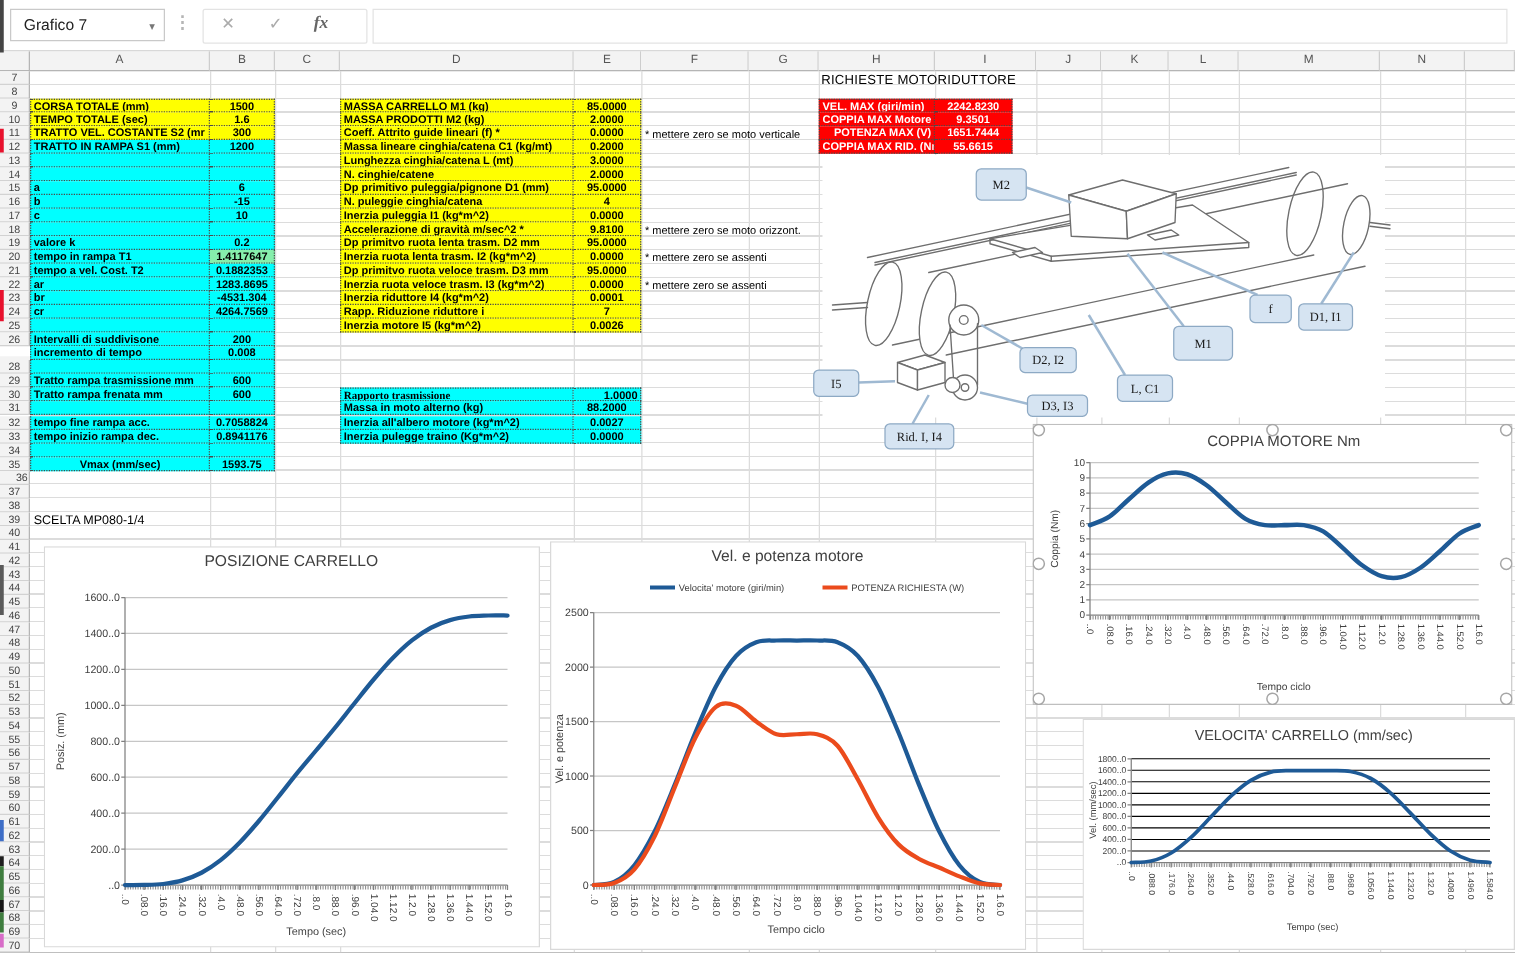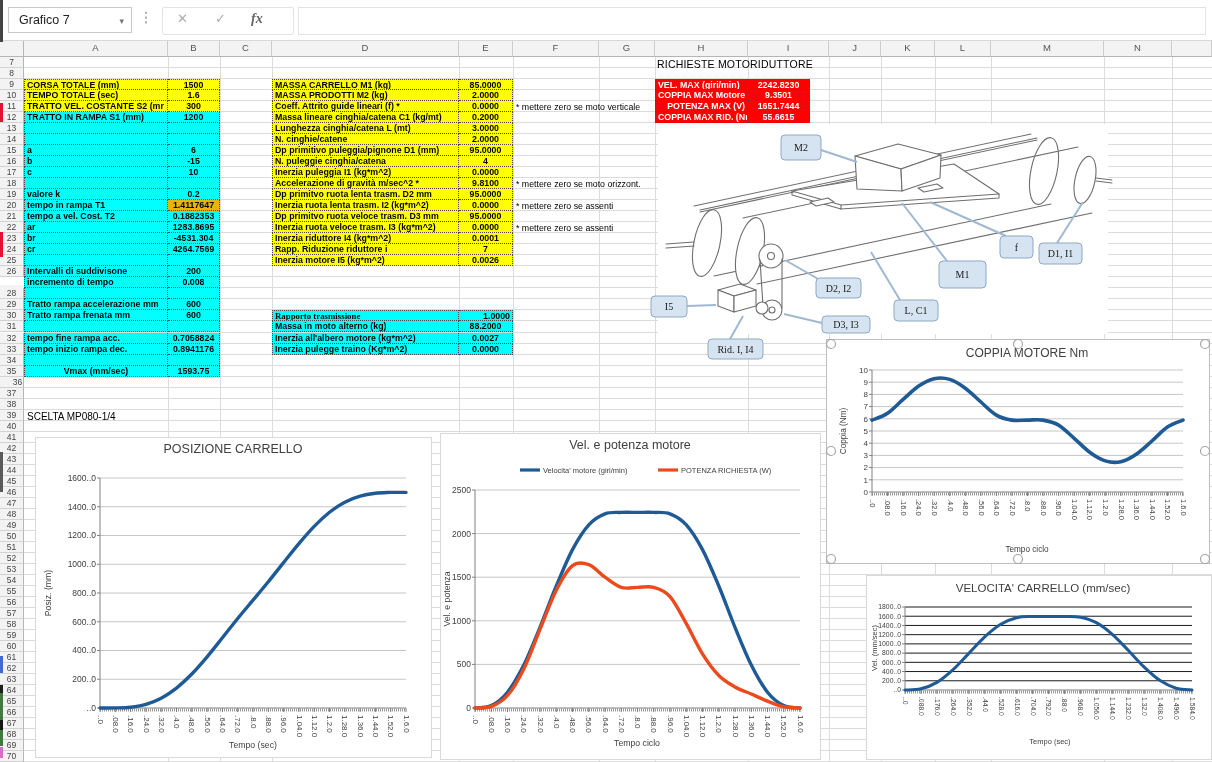--- a/index.html
+++ b/index.html
@@ -180,38 +180,38 @@
       <div class="cell" style="left: 168px; top: 145.16px; width: 52px; height: 11.02px; text-align: center; background: rgb(0, 255, 255); color: rgb(0, 0, 0);">6</div>
       <div class="cell first" style="left: 24px; top: 156.18px; width: 144px; height: 11.02px; text-align: left; background: rgb(0, 255, 255); color: rgb(0, 0, 0);">b</div>
       <div class="cell" style="left: 168px; top: 156.18px; width: 52px; height: 11.02px; text-align: center; background: rgb(0, 255, 255); color: rgb(0, 0, 0);">-15</div>
       <div class="cell first" style="left: 24px; top: 167.2px; width: 144px; height: 11.02px; text-align: left; background: rgb(0, 255, 255); color: rgb(0, 0, 0);">c</div>
       <div class="cell" style="left: 168px; top: 167.2px; width: 52px; height: 11.02px; text-align: center; background: rgb(0, 255, 255); color: rgb(0, 0, 0);">10</div>
       <div class="cell first" style="left: 24px; top: 178.22px; width: 144px; height: 11.02px; text-align: left; background: rgb(0, 255, 255); color: rgb(0, 0, 0);"></div>
       <div class="cell" style="left: 168px; top: 178.22px; width: 52px; height: 11.02px; text-align: center; background: rgb(0, 255, 255); color: rgb(0, 0, 0);"></div>
       <div class="cell first" style="left: 24px; top: 189.24px; width: 144px; height: 11.02px; text-align: left; background: rgb(0, 255, 255); color: rgb(0, 0, 0);">valore k</div>
       <div class="cell" style="left: 168px; top: 189.24px; width: 52px; height: 11.02px; text-align: center; background: rgb(0, 255, 255); color: rgb(0, 0, 0);">0.2</div>
       <div class="cell first" style="left: 24px; top: 200.26px; width: 144px; height: 11.02px; text-align: left; background: rgb(0, 255, 255); color: rgb(0, 0, 0);">tempo in rampa T1</div>
-      <div class="cell" style="left: 168px; top: 200.26px; width: 52px; height: 11.02px; text-align: center; background: #eab308; color: rgb(0, 0, 0);">1.4117647</div>
+      <div class="cell" style="left: 168px; top: 200.26px; width: 52px; height: 11.02px; text-align: center; background: #86efac; color: rgb(0, 0, 0);">1.4117647</div>
       <div class="cell first" style="left: 24px; top: 211.28px; width: 144px; height: 11.02px; text-align: left; background: rgb(0, 255, 255); color: rgb(0, 0, 0);">tempo a vel. Cost. T2</div>
       <div class="cell" style="left: 168px; top: 211.28px; width: 52px; height: 11.02px; text-align: center; background: rgb(0, 255, 255); color: rgb(0, 0, 0);">0.1882353</div>
       <div class="cell first" style="left: 24px; top: 222.3px; width: 144px; height: 11.02px; text-align: left; background: rgb(0, 255, 255); color: rgb(0, 0, 0);">ar</div>
       <div class="cell" style="left: 168px; top: 222.3px; width: 52px; height: 11.02px; text-align: center; background: rgb(0, 255, 255); color: rgb(0, 0, 0);">1283.8695</div>
       <div class="cell first" style="left: 24px; top: 233.32px; width: 144px; height: 11.02px; text-align: left; background: rgb(0, 255, 255); color: rgb(0, 0, 0);">br</div>
       <div class="cell" style="left: 168px; top: 233.32px; width: 52px; height: 11.02px; text-align: center; background: rgb(0, 255, 255); color: rgb(0, 0, 0);">-4531.304</div>
       <div class="cell first" style="left: 24px; top: 244.34px; width: 144px; height: 11.02px; text-align: left; background: rgb(0, 255, 255); color: rgb(0, 0, 0);">cr</div>
       <div class="cell" style="left: 168px; top: 244.34px; width: 52px; height: 11.02px; text-align: center; background: rgb(0, 255, 255); color: rgb(0, 0, 0);">4264.7569</div>
       <div class="cell first" style="left: 24px; top: 255.36px; width: 144px; height: 11.02px; text-align: left; background: rgb(0, 255, 255); color: rgb(0, 0, 0);"></div>
       <div class="cell" style="left: 168px; top: 255.36px; width: 52px; height: 11.02px; text-align: center; background: rgb(0, 255, 255); color: rgb(0, 0, 0);"></div>
       <div class="cell first" style="left: 24px; top: 266.38px; width: 144px; height: 11.02px; text-align: left; background: rgb(0, 255, 255); color: rgb(0, 0, 0);">Intervalli di suddivisone</div>
       <div class="cell" style="left: 168px; top: 266.38px; width: 52px; height: 11.02px; text-align: center; background: rgb(0, 255, 255); color: rgb(0, 0, 0);">200</div>
       <div class="cell first" style="left: 24px; top: 277.4px; width: 144px; height: 11.02px; text-align: left; background: rgb(0, 255, 255); color: rgb(0, 0, 0);">incremento di tempo</div>
       <div class="cell" style="left: 168px; top: 277.4px; width: 52px; height: 11.02px; text-align: center; background: rgb(0, 255, 255); color: rgb(0, 0, 0);">0.008</div>
       <div class="cell first" style="left: 24px; top: 288.42px; width: 144px; height: 11.02px; text-align: left; background: rgb(0, 255, 255); color: rgb(0, 0, 0);"></div>
       <div class="cell" style="left: 168px; top: 288.42px; width: 52px; height: 11.02px; text-align: center; background: rgb(0, 255, 255); color: rgb(0, 0, 0);"></div>
-      <div class="cell first" style="left: 24px; top: 299.44px; width: 144px; height: 11.02px; text-align: left; background: rgb(0, 255, 255); color: rgb(0, 0, 0);">Tratto rampa accelerazione mm</div>
+      <div class="cell first" style="left: 24px; top: 299.44px; width: 144px; height: 11.02px; text-align: left; background: rgb(0, 255, 255); color: rgb(0, 0, 0);">Tratto rampa trasmissione mm</div>
       <div class="cell" style="left: 168px; top: 299.44px; width: 52px; height: 11.02px; text-align: center; background: rgb(0, 255, 255); color: rgb(0, 0, 0);">600</div>
       <div class="cell first" style="left: 24px; top: 310.46px; width: 144px; height: 11.02px; text-align: left; background: rgb(0, 255, 255); color: rgb(0, 0, 0);">Tratto rampa frenata mm</div>
       <div class="cell" style="left: 168px; top: 310.46px; width: 52px; height: 11.02px; text-align: center; background: rgb(0, 255, 255); color: rgb(0, 0, 0);">600</div>
       <div class="cell first" style="left: 24px; top: 321.48px; width: 144px; height: 11.02px; text-align: left; background: rgb(0, 255, 255); color: rgb(0, 0, 0);"></div>
       <div class="cell" style="left: 168px; top: 321.48px; width: 52px; height: 11.02px; text-align: center; background: rgb(0, 255, 255); color: rgb(0, 0, 0);"></div>
       <div class="cell first" style="left: 24px; top: 332.5px; width: 144px; height: 11.02px; text-align: left; background: rgb(0, 255, 255); color: rgb(0, 0, 0);">tempo fine rampa acc.</div>
       <div class="cell" style="left: 168px; top: 332.5px; width: 52px; height: 11.02px; text-align: center; background: rgb(0, 255, 255); color: rgb(0, 0, 0);">0.7058824</div>
       <div class="cell first" style="left: 24px; top: 343.52px; width: 144px; height: 11.02px; text-align: left; background: rgb(0, 255, 255); color: rgb(0, 0, 0);">tempo inizio rampa dec.</div>
       <div class="cell" style="left: 168px; top: 343.52px; width: 52px; height: 11.02px; text-align: center; background: rgb(0, 255, 255); color: rgb(0, 0, 0);">0.8941176</div>
       <div class="cell first" style="left: 24px; top: 354.54px; width: 144px; height: 11.02px; text-align: left; background: rgb(0, 255, 255); color: rgb(0, 0, 0);"></div>

